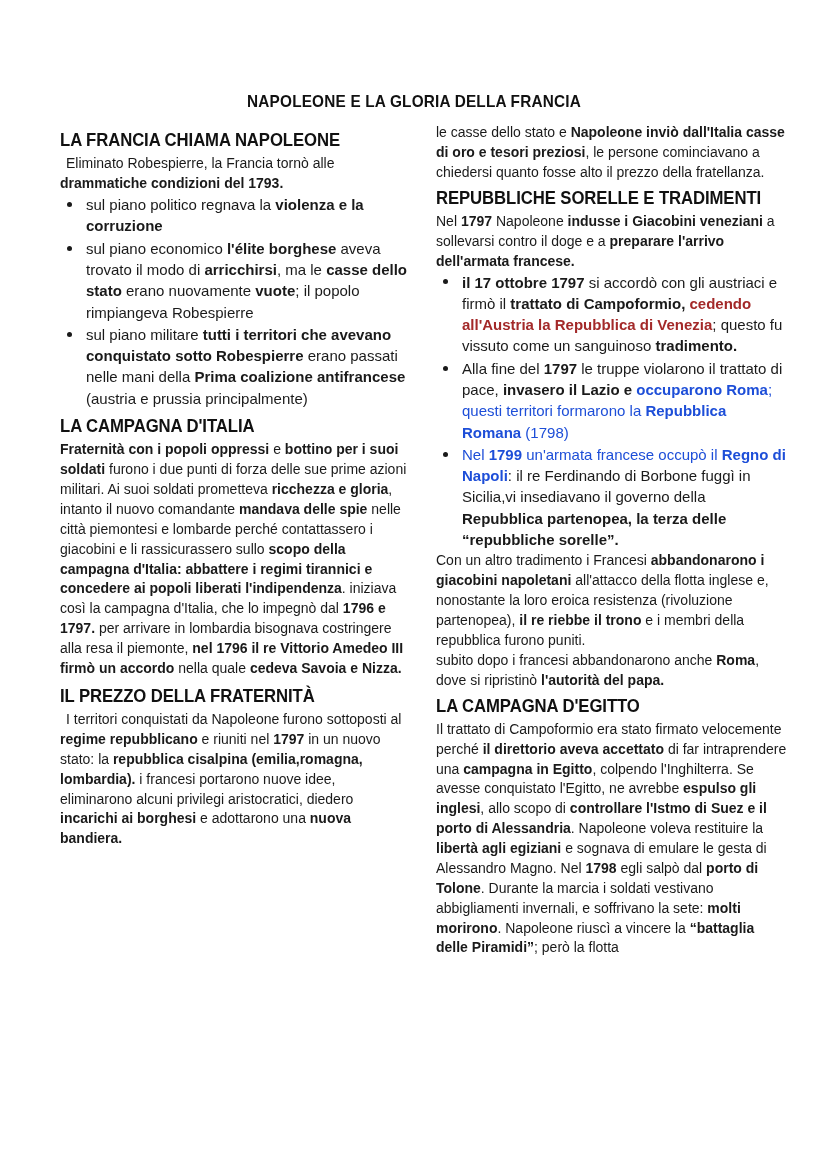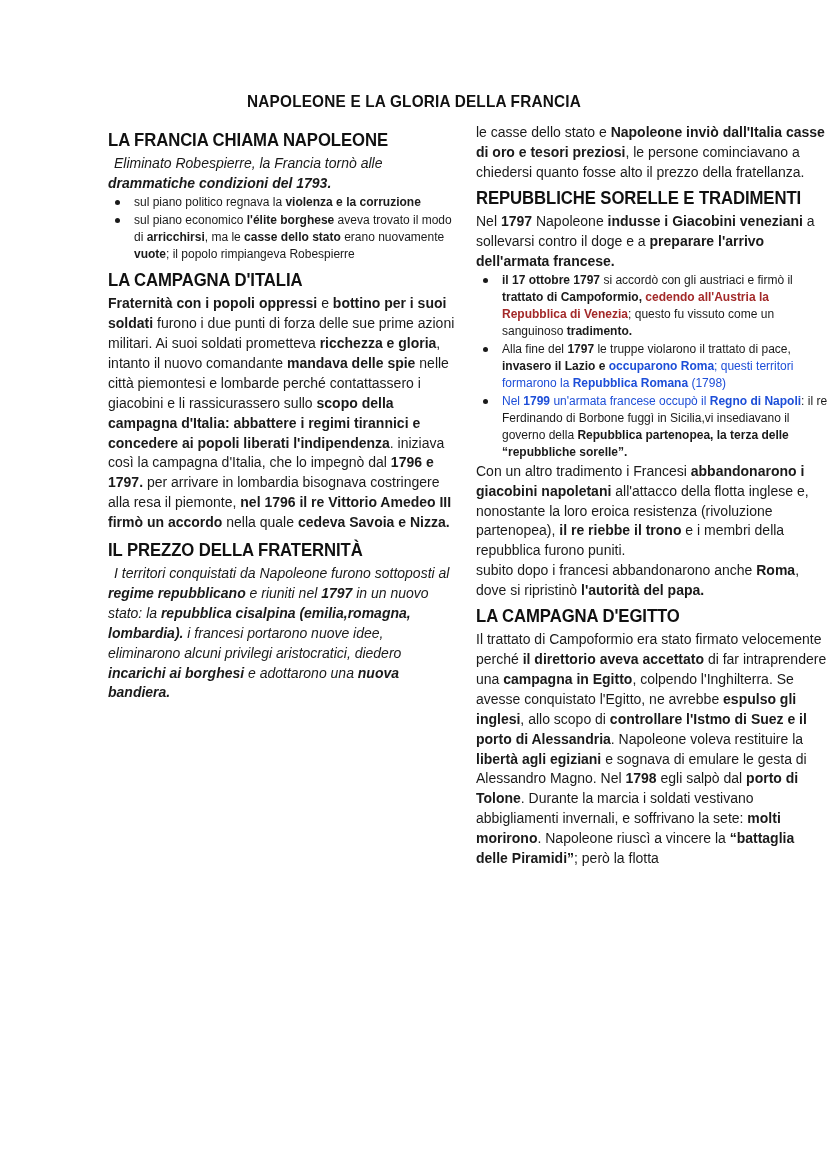--- a/index.html
+++ b/index.html
@@ -33,23 +33,22 @@
     font-size: 16.5px;
     letter-spacing: 0.2px;
     color: #111111;
     margin: 0 0 12px 0;
     transform: scaleX(0.93);
     transform-origin: center center;
   }
 
   .columns {
     display: flex;
-    gap: 20px;
+    gap: 28px;
     align-items: flex-start;
-    margin-left: 48px;
   }
   .col {
     width: 348px;
     flex: 0 0 348px;
   }
   .col-right { width: 352px; flex: 0 0 352px; }
 
   h2.section-head {
     font-family: "Liberation Sans Narrow", "Liberation Sans", "DejaVu Sans Condensed", sans-serif;
     font-weight: 700;
@@ -66,31 +65,31 @@
 
   p.para {
     font-size: 14px;
     line-height: 1.42;
     margin: 0 0 0 0;
     color: #1a1a1a;
     text-align: left;
   }
   p.para + p.para { margin-top: 0; }
 
-  .indent { text-indent: 6px; font-style: italic; }
+  .indent { text-indent: 6px; }
 
   ul.bullets {
     list-style: none;
     margin: 0;
     padding: 0;
   }
   ul.bullets > li {
     position: relative;
     padding-left: 26px;
-    font-size: 12px;
+    font-size: 15px;
     line-height: 1.42;
     margin: 0 0 1px 0;
     color: #1a1a1a;
   }
   ul.bullets > li .dot {
     position: absolute;
     left: 7px;
     top: 0.53em;
     width: 5px;
     height: 5px;
@@ -117,20 +116,21 @@
 
     <div class="col col-left">
 
       <h2 class="section-head">LA FRANCIA CHIAMA NAPOLEONE</h2>
 
       <p class="para indent"><span>Eliminato Robespierre, la Francia tornò alle </span><b>drammatiche condizioni del 1793.</b></p>
 
       <ul class="bullets">
         <li><span class="dot"></span><span>sul piano politico regnava la </span><b>violenza e la corruzione</b></li>
         <li><span class="dot"></span><span>sul piano economico </span><b>l'élite borghese</b><span> aveva trovato il modo di </span><b>arricchirsi</b><span>, ma le </span><b>casse dello stato</b><span> erano nuovamente </span><b>vuote</b><span>; il popolo rimpiangeva Robespierre</span></li>
+        <li><span class="dot"></span><span>sul piano militare </span><b>tutti i territori che avevano conquistato sotto Robespierre</b><span> erano passati nelle mani della </span><b>Prima coalizione antifrancese</b><span> (austria e prussia principalmente)</span></li>
       </ul>
 
 
       <h2 class="section-head">LA CAMPAGNA D'ITALIA</h2>
 
       <p class="para"><b>Fraternità con i popoli oppressi</b><span> e </span><b>bottino per i suoi soldati</b><span> furono i due punti di forza delle sue prime azioni militari. Ai suoi soldati prometteva </span><b>ricchezza e gloria</b><span>, intanto il nuovo comandante </span><b>mandava delle spie</b><span> nelle città piemontesi e lombarde perché contattassero i giacobini e li rassicurassero sullo </span><b>scopo della campagna d'Italia: abbattere i regimi tirannici e concedere ai popoli liberati l'indipendenza</b><span>. iniziava così la campagna d'Italia, che lo impegnò dal </span><b>1796 e 1797.</b><span> per arrivare in lombardia bisognava costringere alla resa il piemonte, </span><b>nel 1796 il re Vittorio Amedeo III firmò un accordo</b><span> nella quale </span><b>cedeva Savoia e Nizza.</b></p>
 
       <h2 class="section-head">IL PREZZO DELLA FRATERNITÀ</h2>
 
       <p class="para indent"><span>I territori conquistati da Napoleone furono sottoposti al </span><b>regime repubblicano</b><span> e riuniti nel </span><b>1797</b><span> in un nuovo stato: la </span><b>repubblica cisalpina (emilia,romagna, lombardia).</b><span> i francesi portarono nuove idee, eliminarono alcuni privilegi aristocratici, diedero </span><b>incarichi ai borghesi</b><span> e adottarono una </span><b>nuova bandiera.</b></p>

